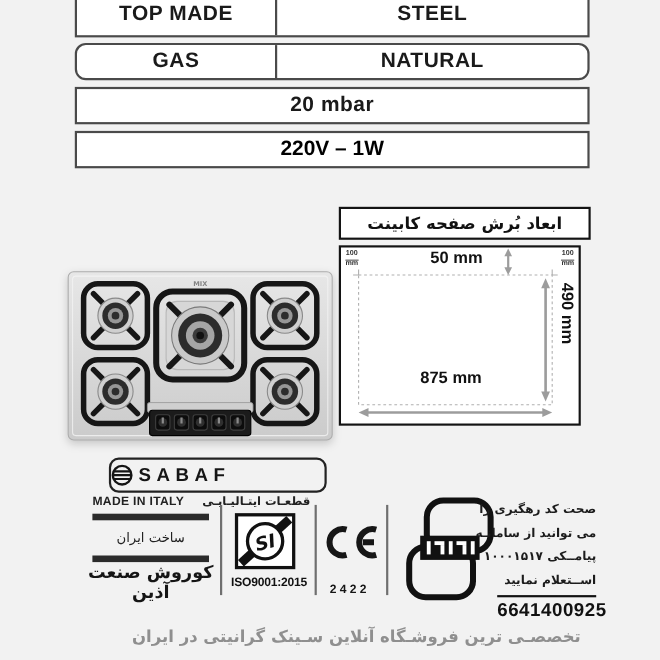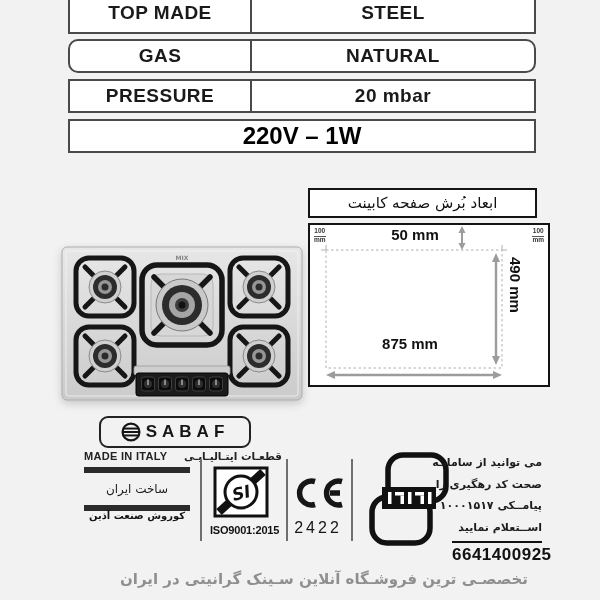--- a/index.html
+++ b/index.html
@@ -13,63 +13,63 @@
             border:2px solid #4a4a4a;box-sizing:border-box;display:flex;align-items:stretch;}
   .spec-label{width:180px;border-right:2px solid #4a4a4a;display:flex;align-items:center;justify-content:center;}
   .spec-value{flex:1;display:flex;align-items:center;justify-content:center;}
   .spec-row .txt{font-weight:bold;font-size:19px;color:#1a1a1a;letter-spacing:.5px;}
   .spec-full{position:absolute;left:68px;width:468px;background:#fff;border:2px solid #4a4a4a;
              box-sizing:border-box;display:flex;align-items:center;justify-content:center;}
 
   
   .cutout-title{position:absolute;left:308px;top:188px;width:229px;height:30px;background:#fff;
                 border:2.5px solid #141414;box-sizing:border-box;display:flex;align-items:center;justify-content:center;
-                font-weight:normal;font-size:15px;color:#111;direction:rtl;}
-  .cutout-diagram{position:absolute;left:308px;top:223px;width:242px;height:164px;background:#fff;
+                font-weight:bold;font-size:15px;color:#111;direction:rtl;}
+  .cutout-diagram{position:absolute;left:308px;top:223px;width:220px;height:164px;background:#fff;
                   border:2.5px solid #141414;box-sizing:border-box;}
   .diag-inner{position:absolute;inset:0;}
   .corner-lbl{position:absolute;top:3px;font-size:6.5px;line-height:6.5px;color:#333;text-align:center;font-weight:bold;}
   .corner-lbl .num{display:block;border-bottom:1px solid #555;padding-bottom:1px;}
   .corner-lbl.left{left:4px;}
   .corner-lbl.right{right:4px;}
   .lbl-50{position:absolute;left:62px;top:1px;width:86px;text-align:center;
           font-weight:bold;font-size:15px;color:#111;}
   .lbl-875{position:absolute;left:38px;top:110px;width:124px;text-align:center;
            font-weight:bold;font-size:15px;color:#111;}
   .lbl-490{position:absolute;left:197px;top:32px;height:108px;display:flex;align-items:center;
            writing-mode:vertical-rl;font-weight:bold;font-size:15px;color:#111;}
   .size-box{position:absolute;left:308px;top:391px;width:229px;height:28px;background:#fff;
             border:2.5px solid #141414;box-sizing:border-box;display:flex;align-items:center;justify-content:center;
             font-weight:bold;font-size:18px;color:#111;}
 
   
   .hob{position:absolute;left:60px;top:245px;width:244px;height:160px;filter:drop-shadow(0 3px 4px rgba(0,0,0,.18));}
 
   
-  .sabaf-box{position:absolute;left:99px;top:416px;width:152px;height:32px;border:2px solid #222;
-             border-radius:9px;box-sizing:border-box;display:flex;align-items:center;justify-content:center;gap:5px;}
+  .sabaf-box{position:absolute;left:99px;top:416px;width:198px;height:32px;border:2px solid #222;
+             border-radius:9px;box-sizing:border-box;display:flex;align-items:center;justify-content:flex-start;gap:5px;}
   .sabaf-name{font-weight:bold;font-size:17px;letter-spacing:5px;color:#151515;}
   .sabaf-caption{position:absolute;left:84px;top:450px;width:198px;display:flex;justify-content:space-between;align-items:center;}
   .made-italy{font-size:11px;font-weight:bold;color:#222;letter-spacing:.3px;}
   .parts-fa{font-size:10.5px;font-weight:bold;color:#222;direction:rtl;}
 
   
   .iran-block{position:absolute;left:84px;top:467px;width:106px;text-align:center;}
   .iran-bar{height:6px;background:#2b2b2b;}
   .iran-made{font-size:12px;color:#222;padding:9px 0;direction:rtl;}
   .iran-company{position:absolute;left:74px;top:510px;width:126px;text-align:center;
-                font-size:10px;font-weight:bold;color:#151515;direction:rtl;}
+                font-size:16px;font-weight:bold;color:#151515;direction:rtl;}
 
   .vdiv{position:absolute;top:459px;height:82px;width:1.5px;background:#6f6f6f;}
 
   
   .iso-block{position:absolute;left:210px;top:466px;width:62px;text-align:center;}
   .iso-caption{font-size:11px;font-weight:bold;color:#111;margin-top:2px;letter-spacing:-0.2px;}
   .ce-block{position:absolute;left:291px;top:477px;width:54px;text-align:center;}
-  .ce-number{font-size:16px;font-weight:normal;color:#161616;letter-spacing:3px;margin-top:6px;}
+  .ce-number{font-size:11px;font-weight:bold;color:#161616;letter-spacing:3px;margin-top:17px;}
 
   
   .isiri-logo{position:absolute;left:366px;top:450px;}
   .isiri-text{position:absolute;left:452px;top:452px;width:90px;direction:rtl;text-align:right;}
   .isiri-text .line{font-size:11px;font-weight:bold;color:#1c1c1c;line-height:21.5px;white-space:nowrap;}
   .isiri-sep{border:none;border-top:2px solid #111;margin:3px 0 2px 0;}
   .isiri-code{font-size:17px;font-weight:bold;color:#111;direction:ltr;text-align:left;letter-spacing:.5px;}
 
   .footer{position:absolute;left:0;top:570px;width:600px;text-align:center;
           font-size:15px;font-weight:bold;color:#8f8f8f;direction:rtl;padding-left:24px;}
@@ -89,29 +89,26 @@
   </div>
   <div class="spec-row" style="top:39px;height:34px;border-radius:10px;">
     <div class="spec-label">
       <span class="txt latin">GAS</span>
     </div>
     <div class="spec-value">
       <span class="txt latin">NATURAL</span>
     </div>
   </div>
   <div class="spec-row" style="top:79px;height:34px;">
-    <div class="spec-label">
-      <span class="txt latin">PRESSURE</span>
-    </div>
     <div class="spec-value">
       <span class="txt latin">20 mbar</span>
     </div>
   </div>
   <div class="spec-full" style="top:119px;height:34px;">
-    <span class="txt latin" style="font-weight:bold;font-size:24px;">220V – 1W</span>
+    <span class="txt latin" style="font-weight:bold;font-size:19px;">220V – 1W</span>
   </div>
 
   <div class="cutout-title">ابعاد بُرش صفحه کابینت</div>
 
   <div class="cutout-diagram">
     <div class="diag-inner">
       <svg width="224" height="159" viewBox="0 0 224 159">
 
         <rect x="16" y="25" width="176" height="118" fill="none" stroke="#b0b0b0" stroke-width="1" stroke-dasharray="2.5,2.5"></rect>
 
@@ -251,22 +248,22 @@
       <rect x="29" y="42" width="9" height="3.5"></rect>
       <rect x="34.5" y="45.5" width="3.5" height="8.5"></rect>
       <rect x="42" y="42" width="3.5" height="12"></rect>
       <rect x="49" y="42" width="9" height="3.5"></rect>
       <rect x="54.5" y="45.5" width="3.5" height="8.5"></rect>
       <rect x="62" y="42" width="3.5" height="12"></rect>
     </g>
   </svg>
 
   <div class="isiri-text">
+    <div class="line">صحت کد رهگیری را</div>
     <div class="line">می توانید از سامانـه</div>
-    <div class="line">صحت کد رهگیری را</div>
     <div class="line">پیامــکی ۱۰۰۰۱۵۱۷</div>
     <div class="line">اســتعلام نمایید</div>
     <hr class="isiri-sep">
     <div class="isiri-code latin">6641400925</div>
   </div>
 
   <div class="footer">تخصصـی ترین فروشـگاه آنلاین سـینک گرانیتی در ایران</div>
 
 </div>
 

